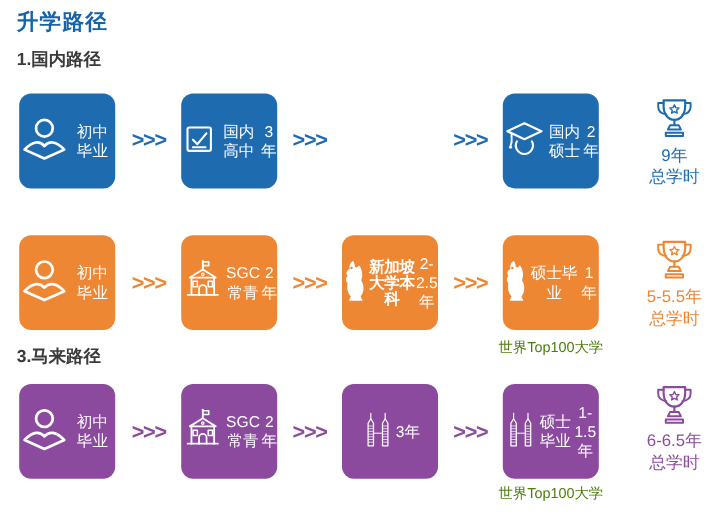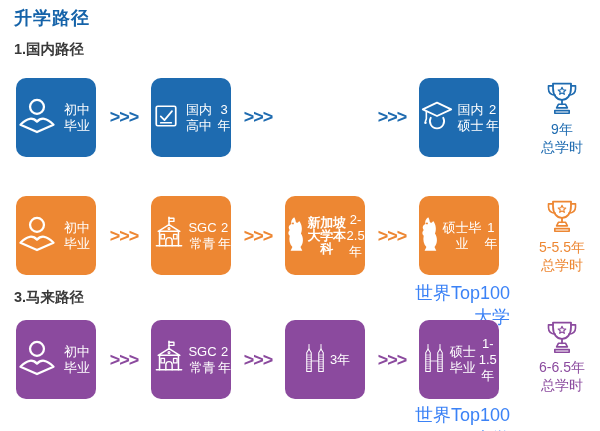--- a/index.html
+++ b/index.html
@@ -46,22 +46,22 @@
     position:absolute;width:38px;text-align:center;transform:translateY(-50%);
     font-size:18px;font-weight:800;letter-spacing:-1px;color:var(--c);
   }
   .a1{left:105px}.a2{left:239px}.a3{left:373px}
   .trophy{position:absolute;left:544px;width:36px;color:var(--c);line-height:0;}
   .total{
     position:absolute;left:517px;width:90px;text-align:center;color:var(--c);
     font-size:14px;line-height:18px;
   }
   .note{
-    position:absolute;left:408px;width:102px;text-align:right;color:#3b82f6;
-    font-size:18px;
+    position:absolute;left:408px;width:102px;text-align:center;color:#4d7c0f;
+    font-size:12px;
   }
   .stk{fill:none;stroke:#fff;stroke-linecap:round;stroke-linejoin:round;}
   .tstk{fill:none;stroke:currentColor;stroke-linecap:round;stroke-linejoin:round;}
 </style>
 </head>
 <body>
 
 <div class="canvas">
   <div class="title">升学路径</div>
 

